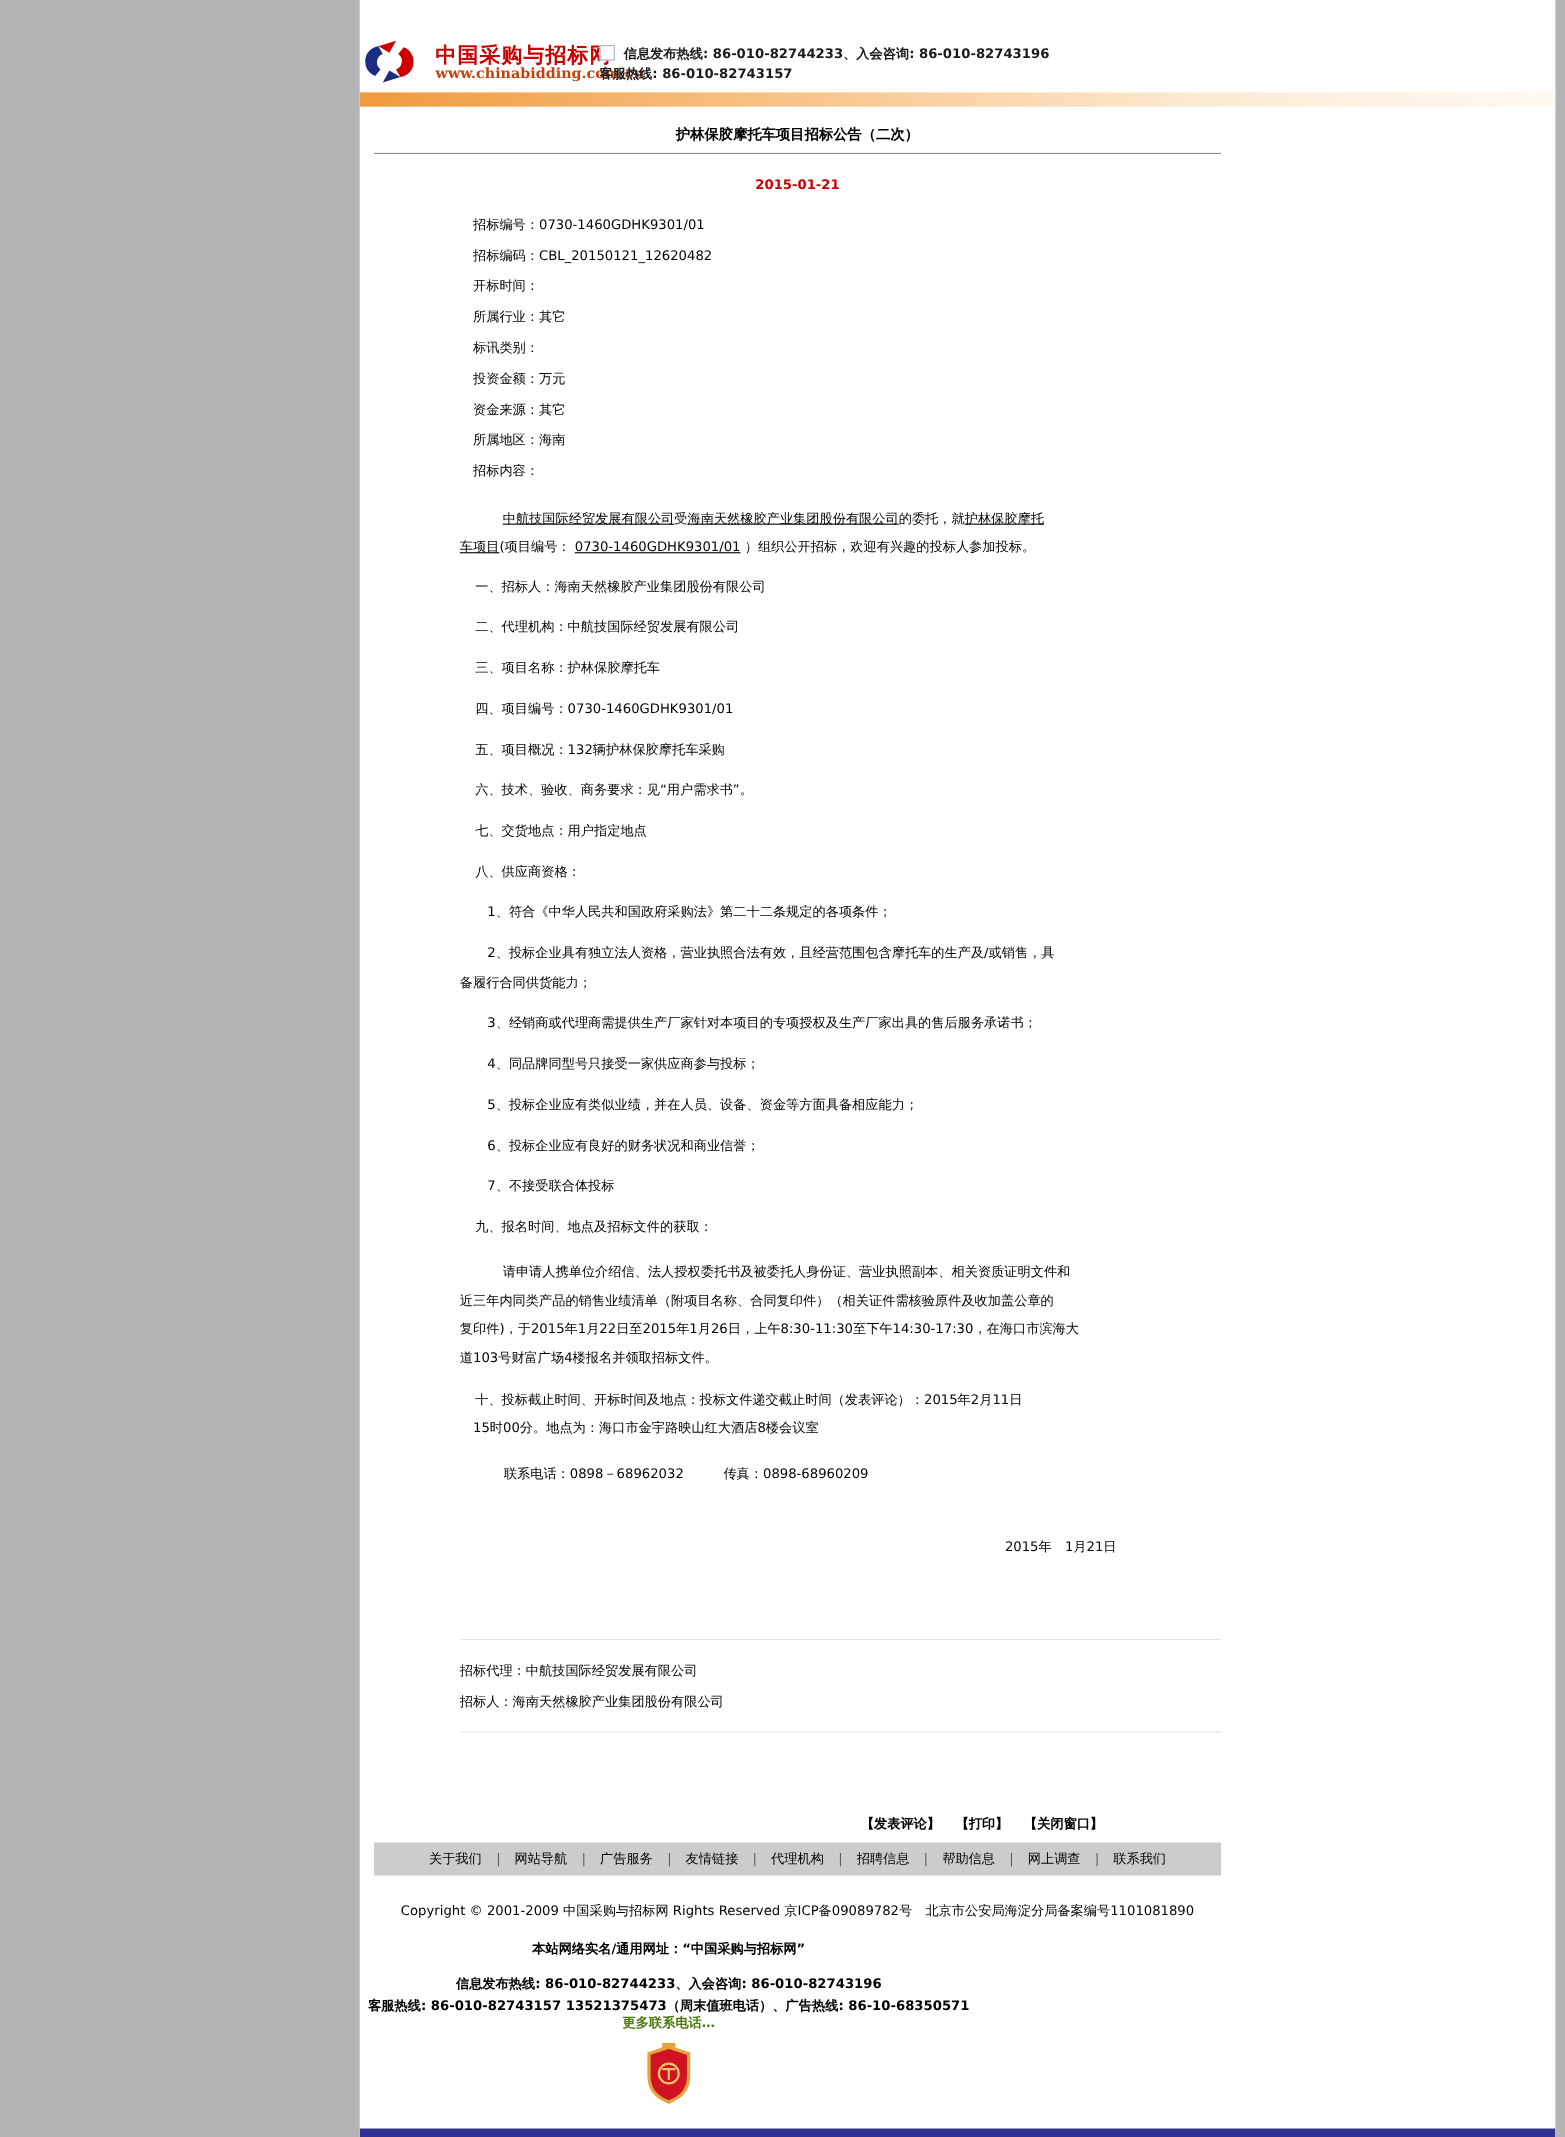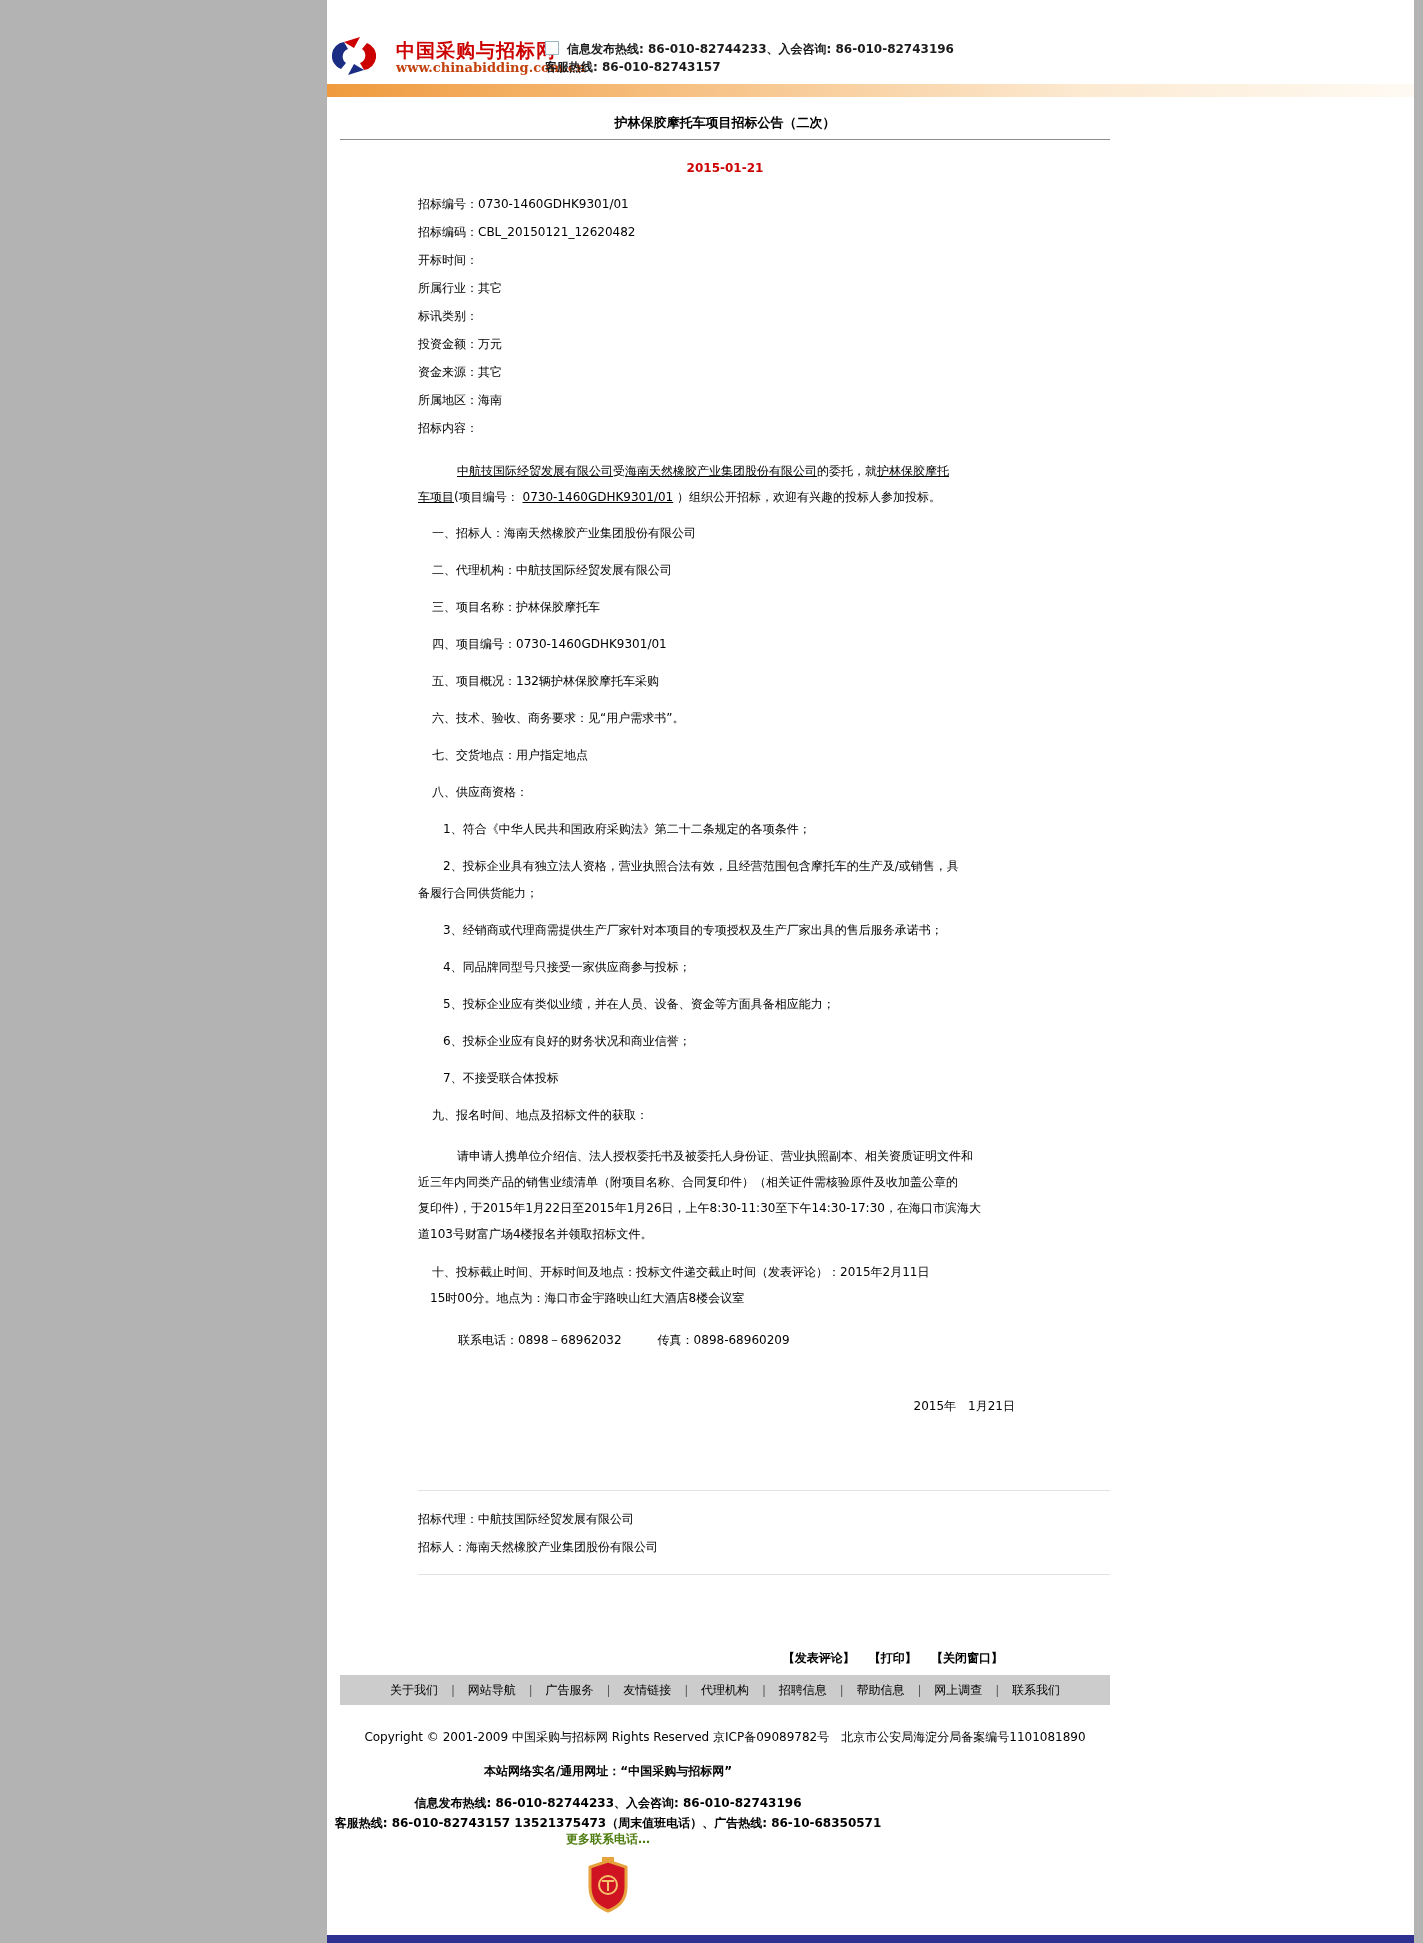--- a/index.html
+++ b/index.html
@@ -18,21 +18,21 @@
   .site-name{display:block;font-size:19px;line-height:20px;font-weight:bold;color:#cc0000;letter-spacing:1px;}
   .site-url{display:block;font-size:13px;line-height:15px;font-weight:bold;color:#c2410c;font-family:"DejaVu Serif",serif;}
   .header-contact{position:absolute;left:218px;top:40px;font-weight:bold;color:#1a1a1a;line-height:18px;white-space:nowrap;}
   .img-ph{display:inline-block;width:12px;height:12px;border:1px solid #9fb6c9;background:#fdfefe;margin-right:8px;vertical-align:-2px;}
   .orange-bar{height:13px;background:linear-gradient(to right,#ef9a3d 0%,#f6bd7c 30%,#fcead2 70%,#fefaf3 100%);}
   
   .doc{position:relative;}
   .title{margin:16px 0 0 13px;width:770px;text-align:center;font-size:13px;font-weight:bold;line-height:20px;white-space:nowrap;}
   hr.hr1{border:none;border-top:1px solid #8c8c8c;margin:6px 0 0 13px;width:770px;}
   .date{margin:20px 0 0 13px;width:770px;text-align:center;font-weight:bold;color:#cc0000;line-height:16px;}
-  .fields{margin-top:14px;}
+  .fields{margin-top:14px;padding-left:12px;}
   .field{margin-left:91px;line-height:28px;height:28px;white-space:nowrap;}
   .intro{margin:16px 0 0 91px;line-height:26px;}
   .intro .ind{text-indent:39px;}
   .l{white-space:nowrap;}
   .lnk{color:#000;text-decoration:underline;}
   .item{margin:10px 0 0 105px;line-height:27px;white-space:nowrap;}
   .sub{margin:10px 0 0 116px;line-height:27px;white-space:nowrap;}
   .sub.cont{margin:0 0 0 91px;}
   .para9{margin-top:14px;}
   .para9 .l{margin-left:91px;line-height:26px;}

